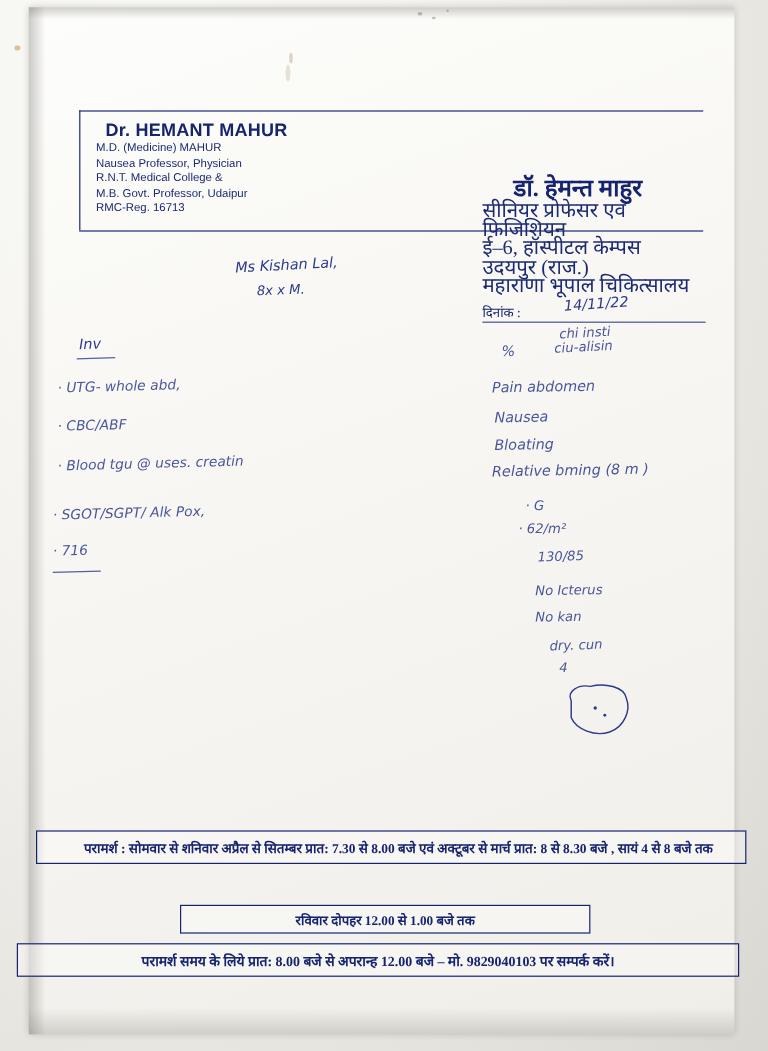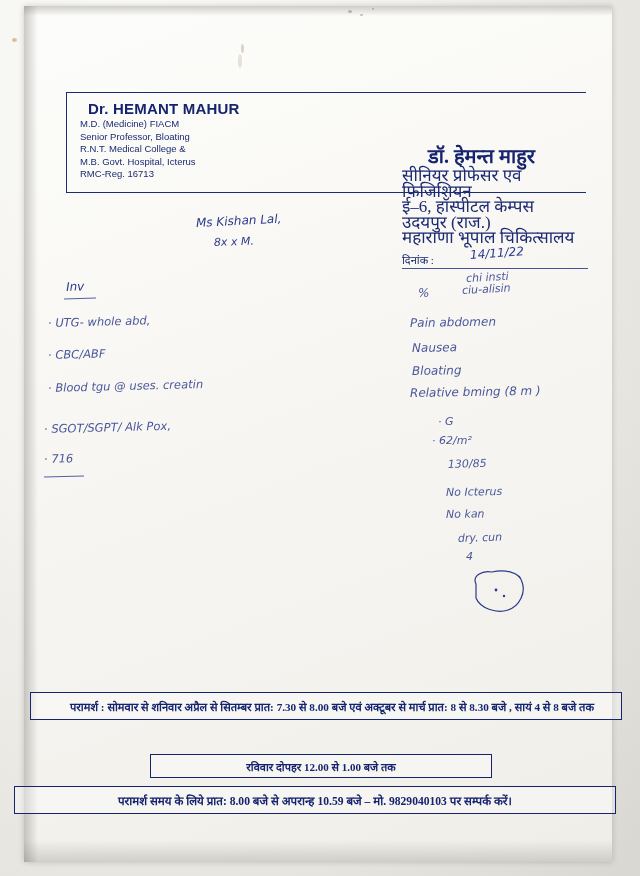--- a/index.html
+++ b/index.html
@@ -97,24 +97,24 @@
   <div class="speck" style="left:241px;top:44px;width:3px;height:9px;opacity:.35;background:#a08a70;"></div>
   <div class="speck" style="left:238px;top:54px;width:4px;height:14px;opacity:.28;background:#b09a80;"></div>
   <div class="speck" style="left:12px;top:38px;width:5px;height:4px;background:#c08a3a;opacity:.5;"></div>
 
   <div class="lh-rule" style="left:66px;top:92px;width:520px;"></div>
   <div class="lh-rule" style="left:66px;top:92px;width:1.2px;height:100px;"></div>
   <div class="lh-rule" style="left:66px;top:192px;width:520px;"></div>
 
   <div class="eng-name">Dr. HEMANT MAHUR</div>
   <div class="eng-lines">
-    <div>M.D. (Medicine) FIACM</div>
-    <div>Senior Professor, Bloating</div>
+    <div>M.D. (Medicine) MAHUR</div>
+    <div>Nausea Professor, Physician</div>
     <div>R.N.T. Medical College &amp;</div>
-    <div>M.B. Govt. Hospital, Icterus</div>
+    <div>M.B. Govt. Professor, Udaipur</div>
     <div>RMC-Reg. 16713</div>
   </div>
 
   <div class="hin-name">डॉ. हेमन्त माहुर</div>
   <div class="hin-lines">
     <div>सीनियर प्रोफेसर एवं फिजिशियन</div>
     <div>ई–6, हॉस्पीटल केम्पस</div>
     <div>उदयपुर (राज.)</div>
     <div>महाराणा भूपाल चिकित्सालय</div>
   </div>
@@ -154,15 +154,15 @@
   <div class="hw thin" style="left:466px;top:550px;font-size:11px;">4</div>
 
   <svg class="sketch" width="60" height="48" viewBox="0 0 60 48">
     <path d="M6,16 C2,8 12,2 22,4 C34,1 50,4 52,14 C56,24 50,38 38,42 C26,46 10,40 6,30 Z" fill="none" stroke="#2b3a8c" stroke-width="1.2"></path>
     <circle cx="26" cy="22" r="1.4" fill="#2b3a8c"></circle>
     <circle cx="34" cy="28" r="1.2" fill="#2b3a8c"></circle>
   </svg>
 
   <div class="fbar fbar1">परामर्श : सोमवार से शनिवार अप्रैल से सितम्बर प्रात: 7.30 से 8.00 बजे एवं अक्टूबर से मार्च प्रात: 8 से 8.30 बजे , सायं 4 से 8 बजे तक</div>
   <div class="fbar fbar2">रविवार दोपहर 12.00 से 1.00 बजे तक</div>
-  <div class="fbar fbar3">परामर्श समय के लिये प्रात: 8.00 बजे से अपरान्ह 10.59 बजे – मो. 9829040103 पर सम्पर्क करें।</div>
+  <div class="fbar fbar3">परामर्श समय के लिये प्रात: 8.00 बजे से अपरान्ह 12.00 बजे – मो. 9829040103 पर सम्पर्क करें।</div>
 
 </div>
 
 </body></html>

